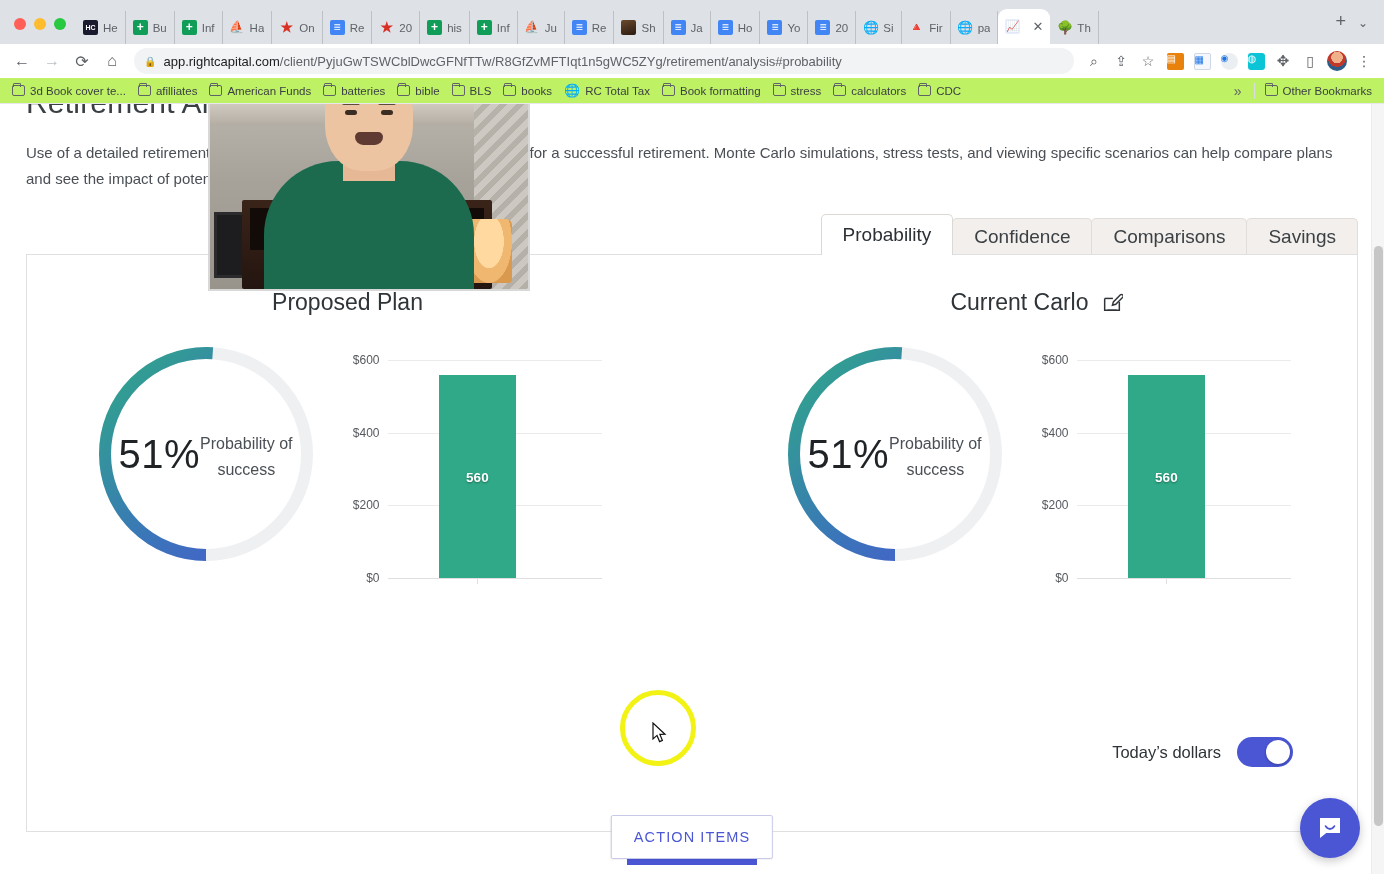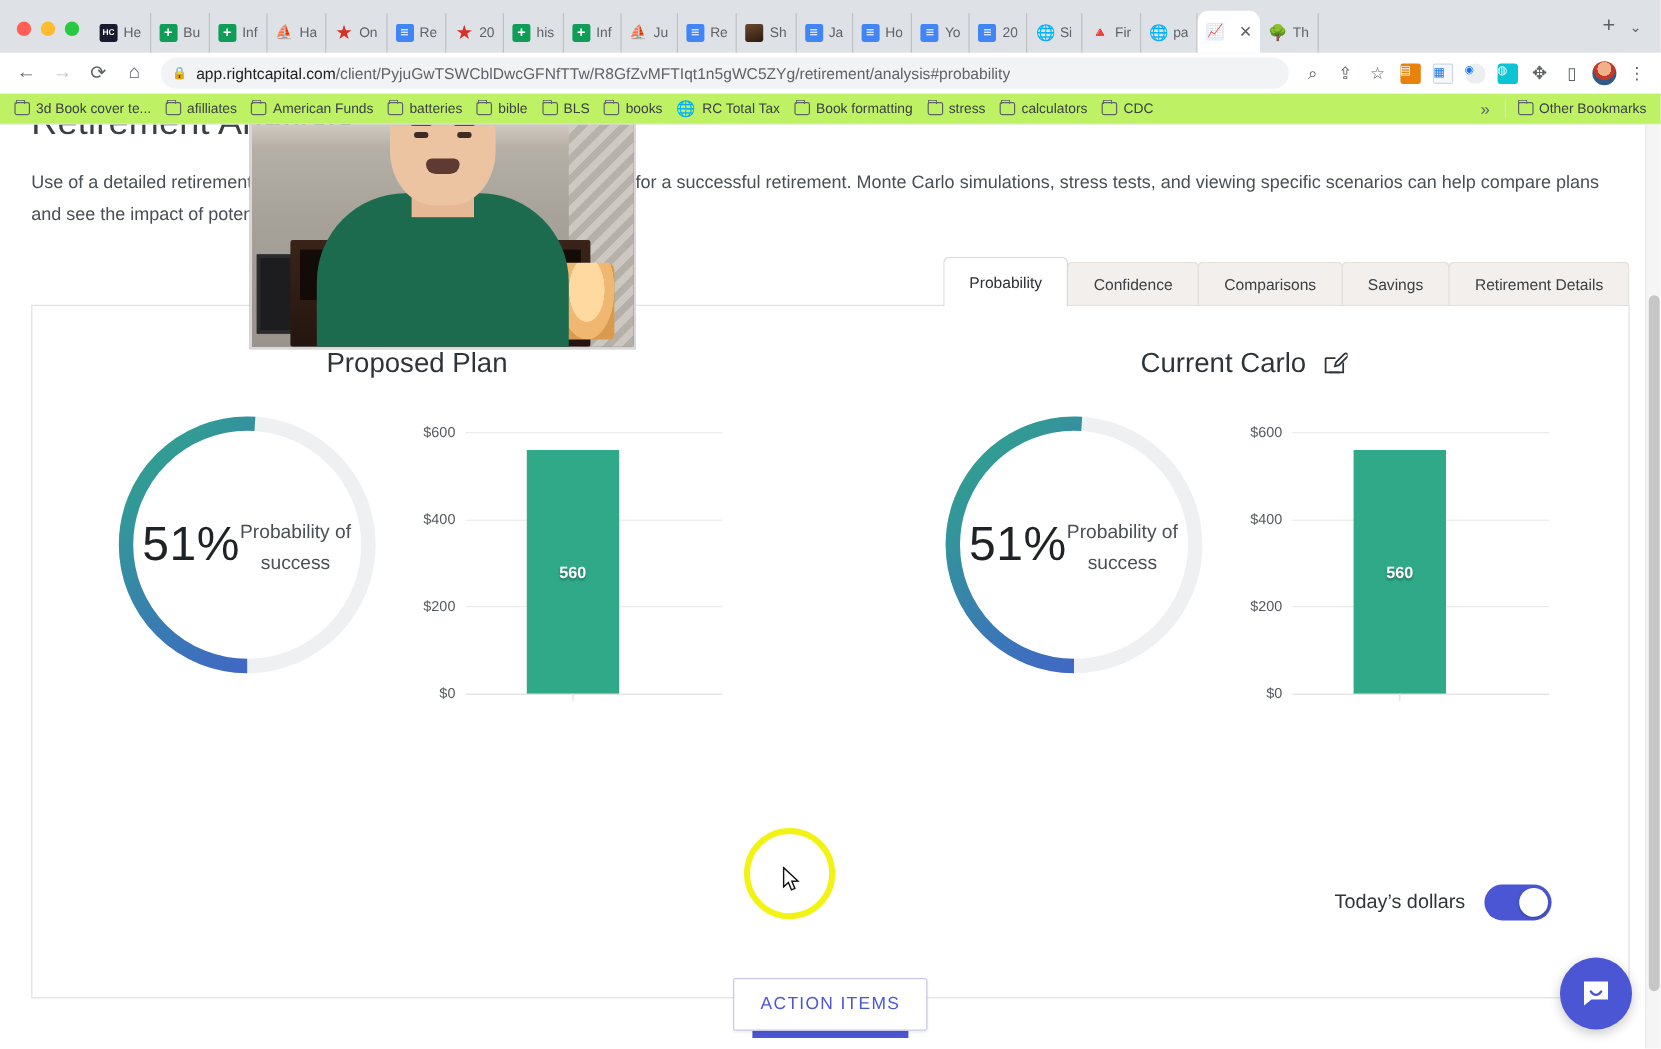--- a/index.html
+++ b/index.html
@@ -133,21 +133,21 @@
   }
 
   .tabbar {
     display: flex; justify-content: flex-end; align-items: flex-end;
     margin-top: 23px; height: 40px;
     position: relative;
   }
   .ptab {
     height: 37px; padding: 12px 21px;
     display: flex; align-items: center; justify-content: center;
-    font-size: 13px; color: #3b4045;
+    font-size: 19px; color: #3b4045;
     background: #f3efec; border: 1px solid #e2ddd8; border-bottom: none;
     border-radius: 5px 5px 0 0; margin-left: -1px;
   }
   .ptab.active {
     background: #ffffff; color: #2b3035; height: 41px;
     border-color: #ddd8d3; position: relative; z-index: 3;
   }
 
   .panel {
     border: 1px solid #e0e0e0; border-top: 1px solid #e0e0e0;
@@ -482,23 +482,20 @@
           </div>
           <div class="ptab">
             <span>Confidence</span>
           </div>
           <div class="ptab">
             <span>Comparisons</span>
           </div>
           <div class="ptab">
             <span>Savings</span>
           </div>
-          <div class="ptab">
-            <span>Retirement Details</span>
-          </div>
         </div>
 
       <div class="panel">
         <div class="plans">
 
           <div class="plan">
             <div class="plan-head">
               <span>Proposed Plan</span>
             </div>
             <div class="plan-body">

